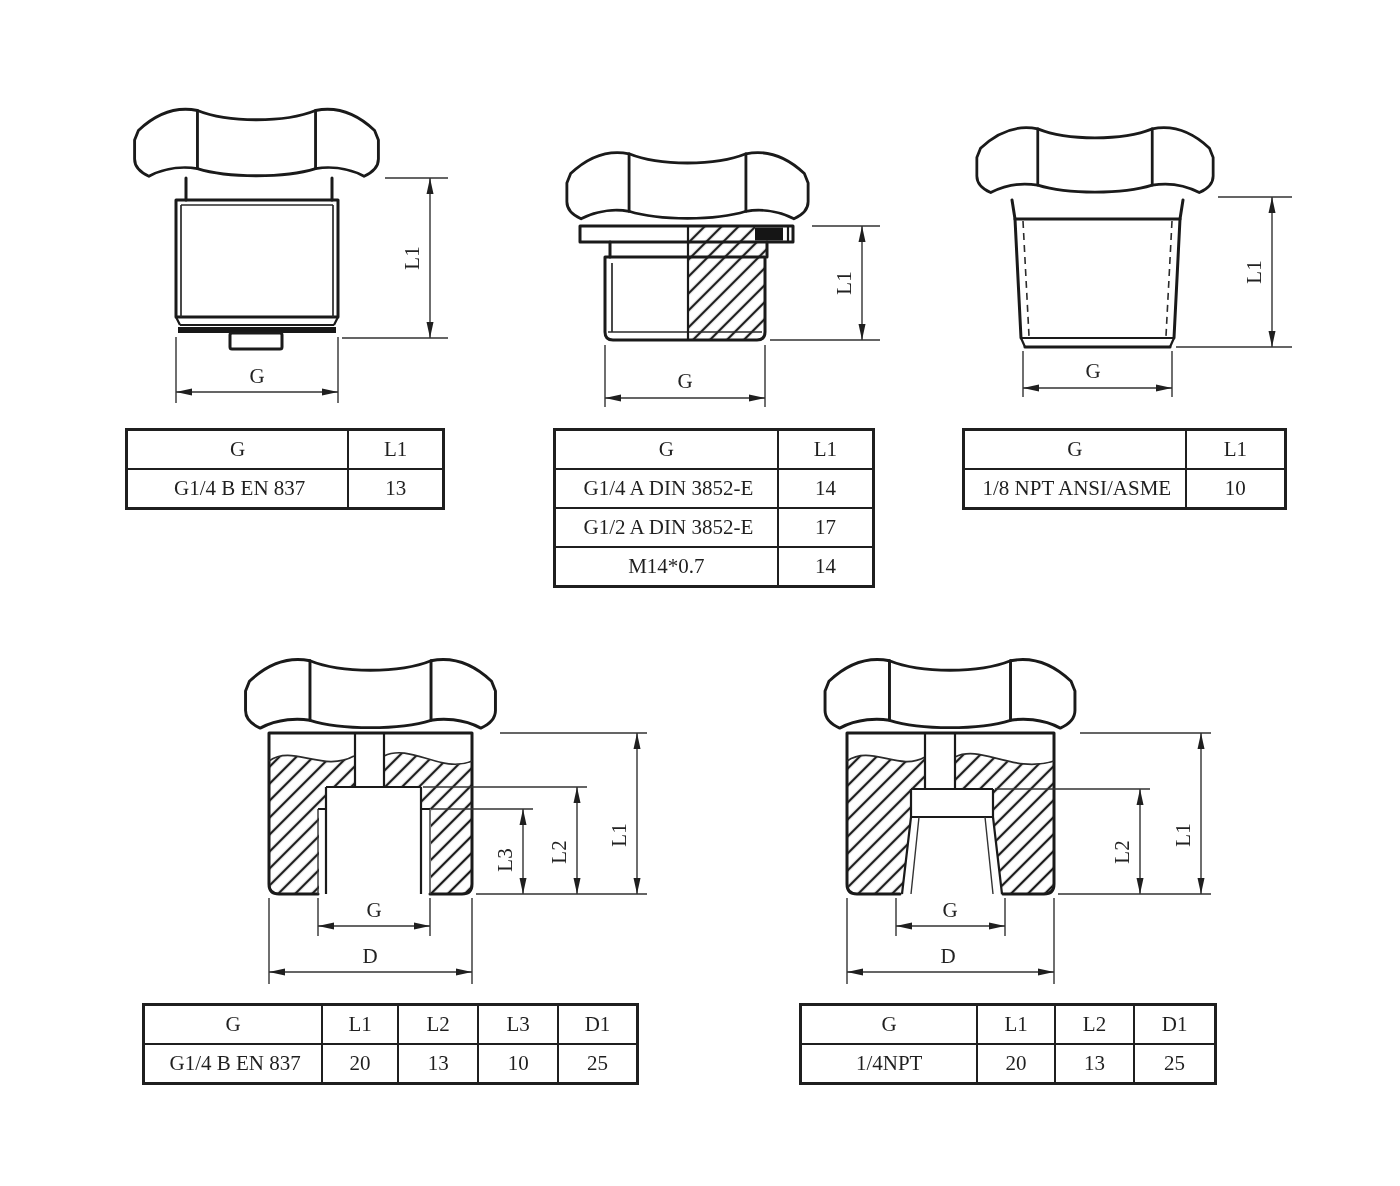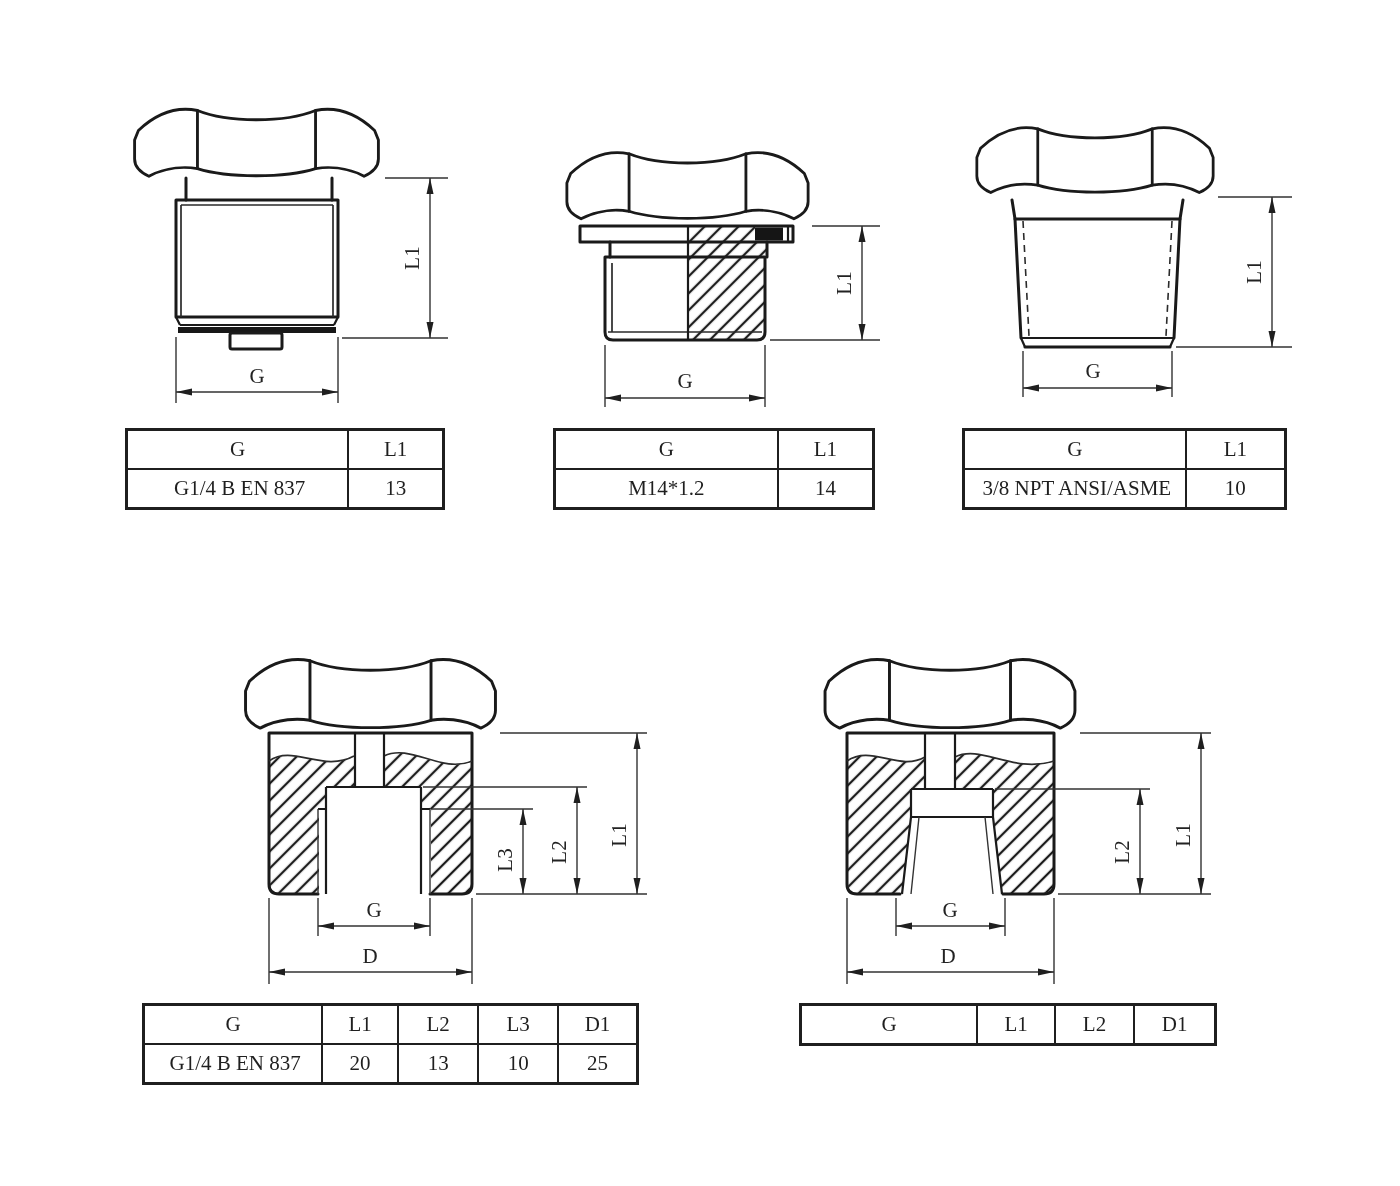--- a/index.html
+++ b/index.html
@@ -240,38 +240,46 @@
     <colgroup>
         <col style="width:70%">
         <col style="width:30%">
       </colgroup>
     <tbody>
         <tr>
       <th>G</th>
       <th>L1</th>
     </tr>
     <tr>
-      <td>M14*1.2</td>
+      <td class="al">G1/4 A DIN 3852-E</td>
+      <td>14</td>
+    </tr>
+    <tr>
+      <td class="al">G1/2 A DIN 3852-E</td>
+      <td>17</td>
+    </tr>
+    <tr>
+      <td>M14*0.7</td>
       <td>14</td>
     </tr>
   </tbody>
     </table>
 
   <table class="spec" style="left:962px;top:428px;width:325px">
     <colgroup>
         <col style="width:69%">
         <col style="width:31%">
       </colgroup>
     <tbody>
         <tr>
       <th>G</th>
       <th>L1</th>
     </tr>
     <tr>
-      <td class="al">3/8 NPT ANSI/ASME</td>
+      <td class="al">1/8 NPT ANSI/ASME</td>
       <td>10</td>
     </tr>
   </tbody>
     </table>
 
   <table class="spec" style="left:142px;top:1003px;width:497px">
     <colgroup>
         <col style="width:36.2%">
         <col style="width:15.3%">
         <col style="width:16.3%">
@@ -303,16 +311,22 @@
         <col style="width:19.1%">
         <col style="width:19.6%">
       </colgroup>
     <tbody>
         <tr>
       <th>G</th>
       <th>L1</th>
       <th>L2</th>
       <th>D1</th>
     </tr>
+    <tr>
+      <td>1/4NPT</td>
+      <td>20</td>
+      <td>13</td>
+      <td>25</td>
+    </tr>
   </tbody>
     </table>
 
 </div>
 
 </body></html>

